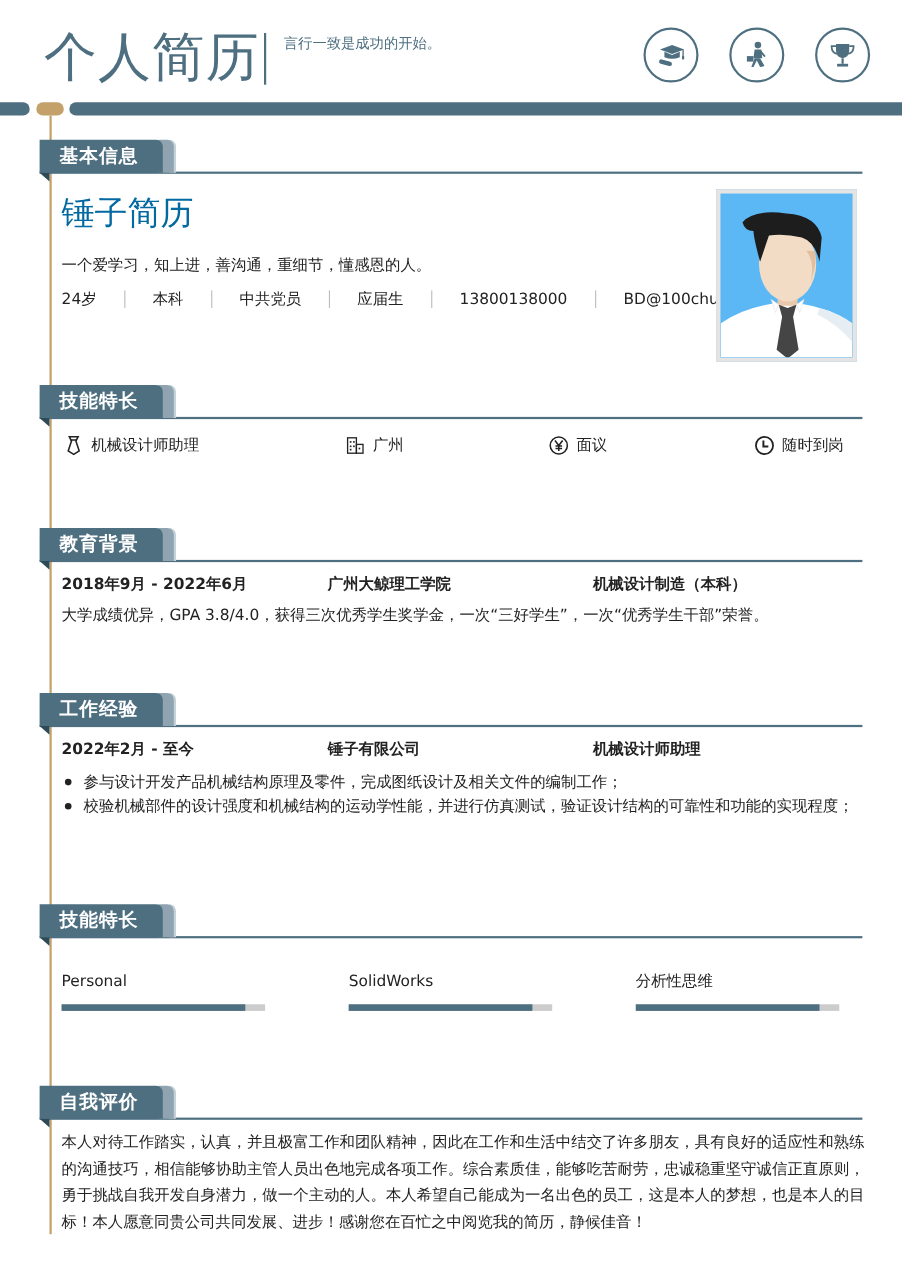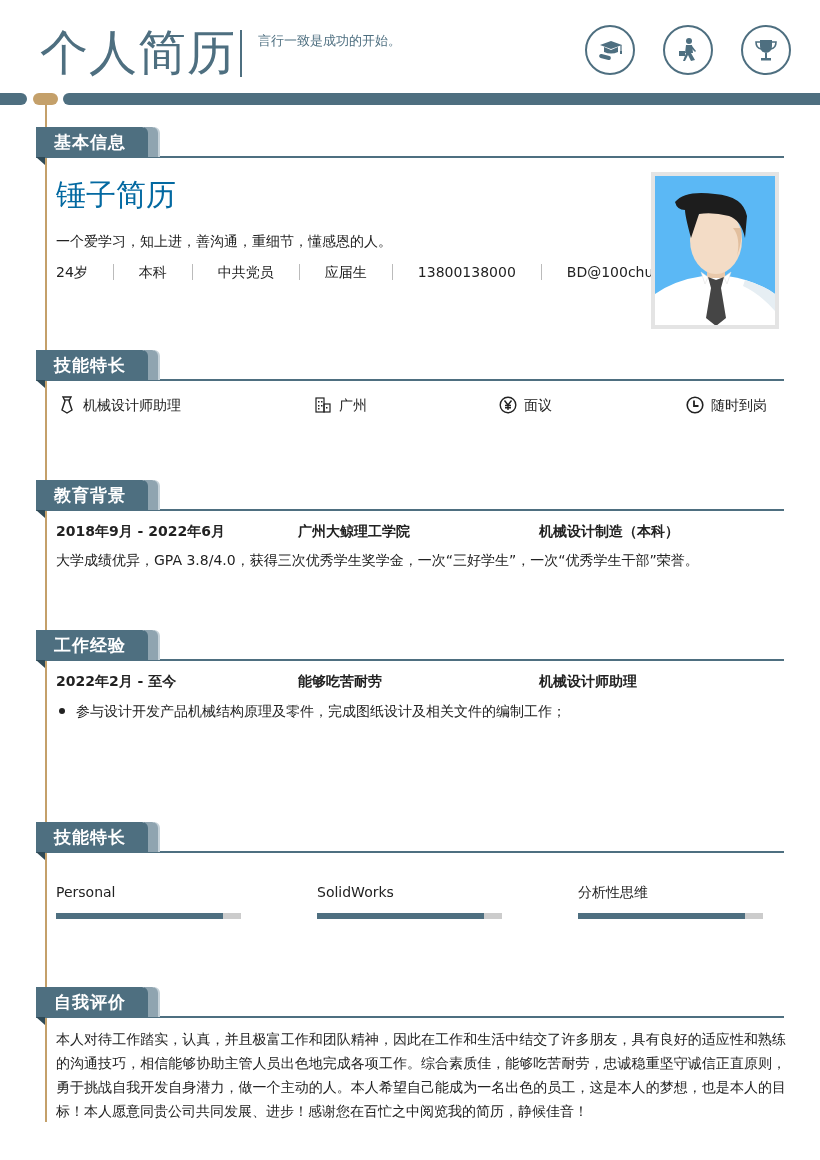--- a/index.html
+++ b/index.html
@@ -186,25 +186,26 @@
 
 <div class="section-head" style="top:630px">
   <div class="sh-tab">工作经验</div>
   <div class="sh-tab2"></div>
   <div class="sh-tab3"></div>
   <div class="sh-line"></div>
   <div class="sh-fold"></div>
 </div>
 <div class="row3" style="top:671px">
   <span style="left:0">2022年2月 - 至今</span>
-  <span style="left:242px">能够吃苦耐劳</span>
+  <span style="left:242px">锤子有限公司</span>
   <span style="left:483px">机械设计师助理</span>
 </div>
 <ul class="bullets">
   <li>参与设计开发产品机械结构原理及零件，完成图纸设计及相关文件的编制工作；</li>
+  <li>校验机械部件的设计强度和机械结构的运动学性能，并进行仿真测试，验证设计结构的可靠性和功能的实现程度；</li>
 </ul>
 
 <div class="section-head" style="top:822px">
   <div class="sh-tab">技能特长</div>
   <div class="sh-tab2"></div>
   <div class="sh-tab3"></div>
   <div class="sh-line"></div>
   <div class="sh-fold"></div>
 </div>
 <div class="skill" style="left:56px">

